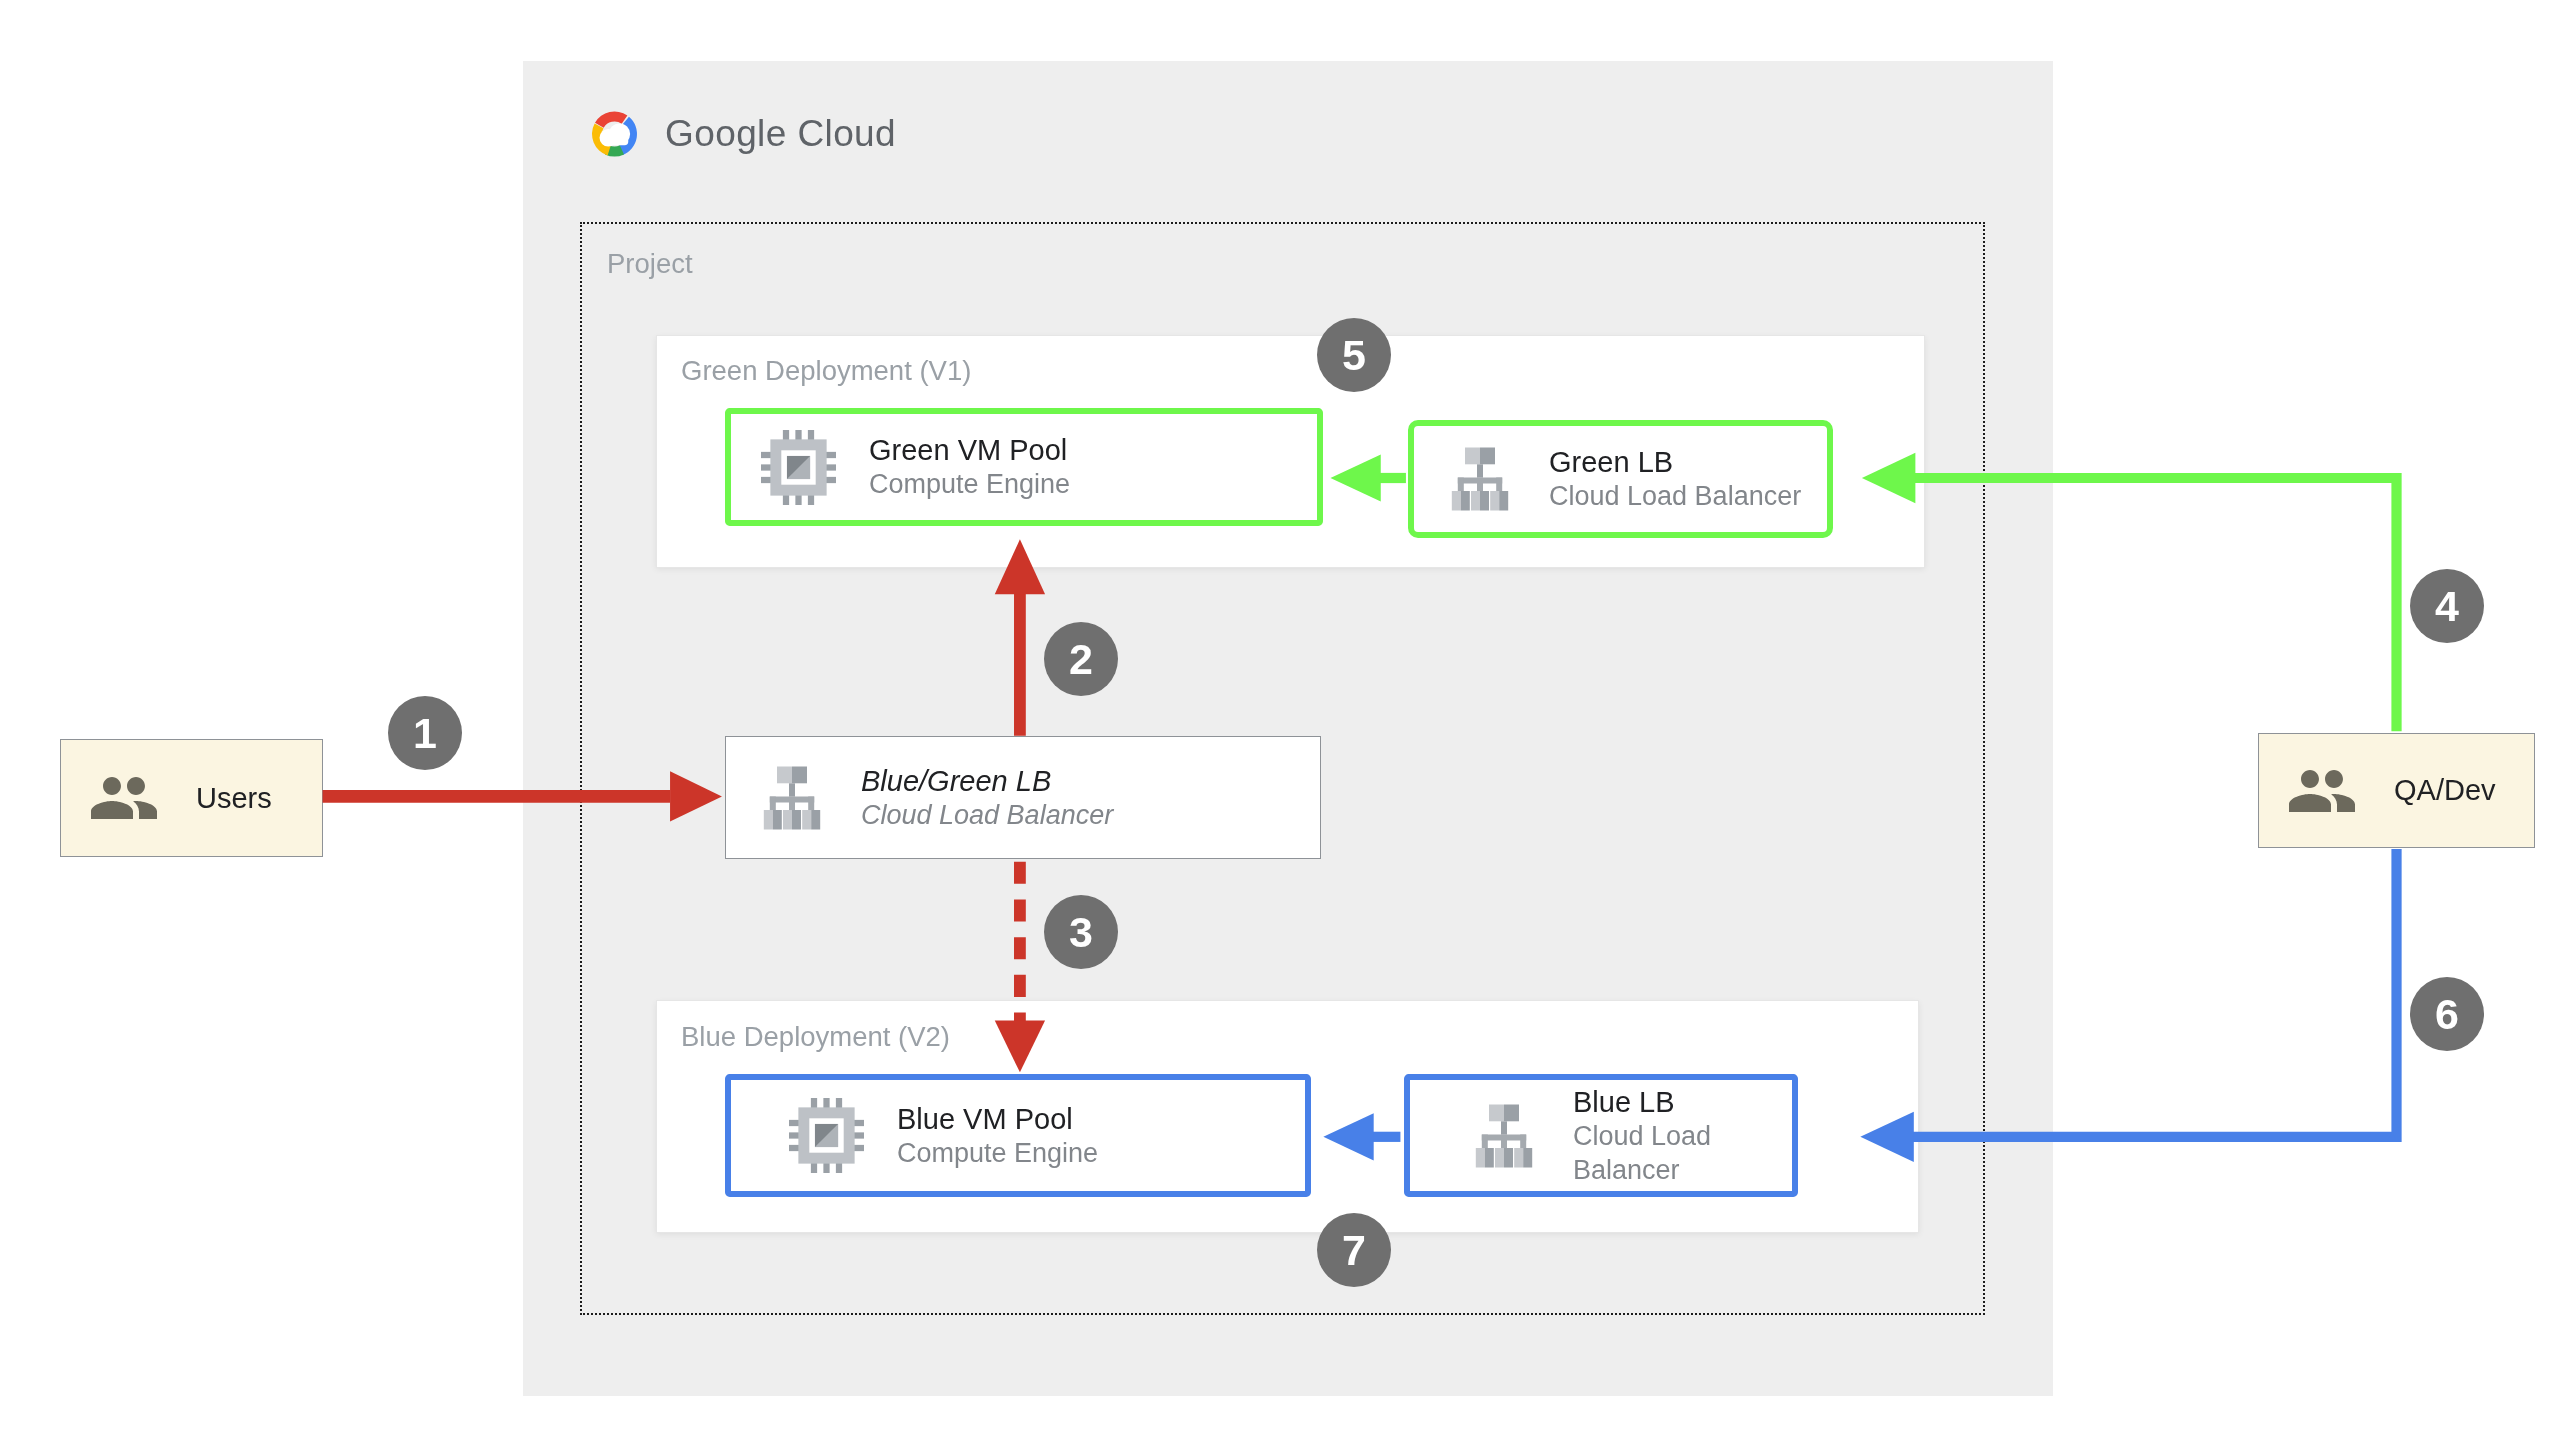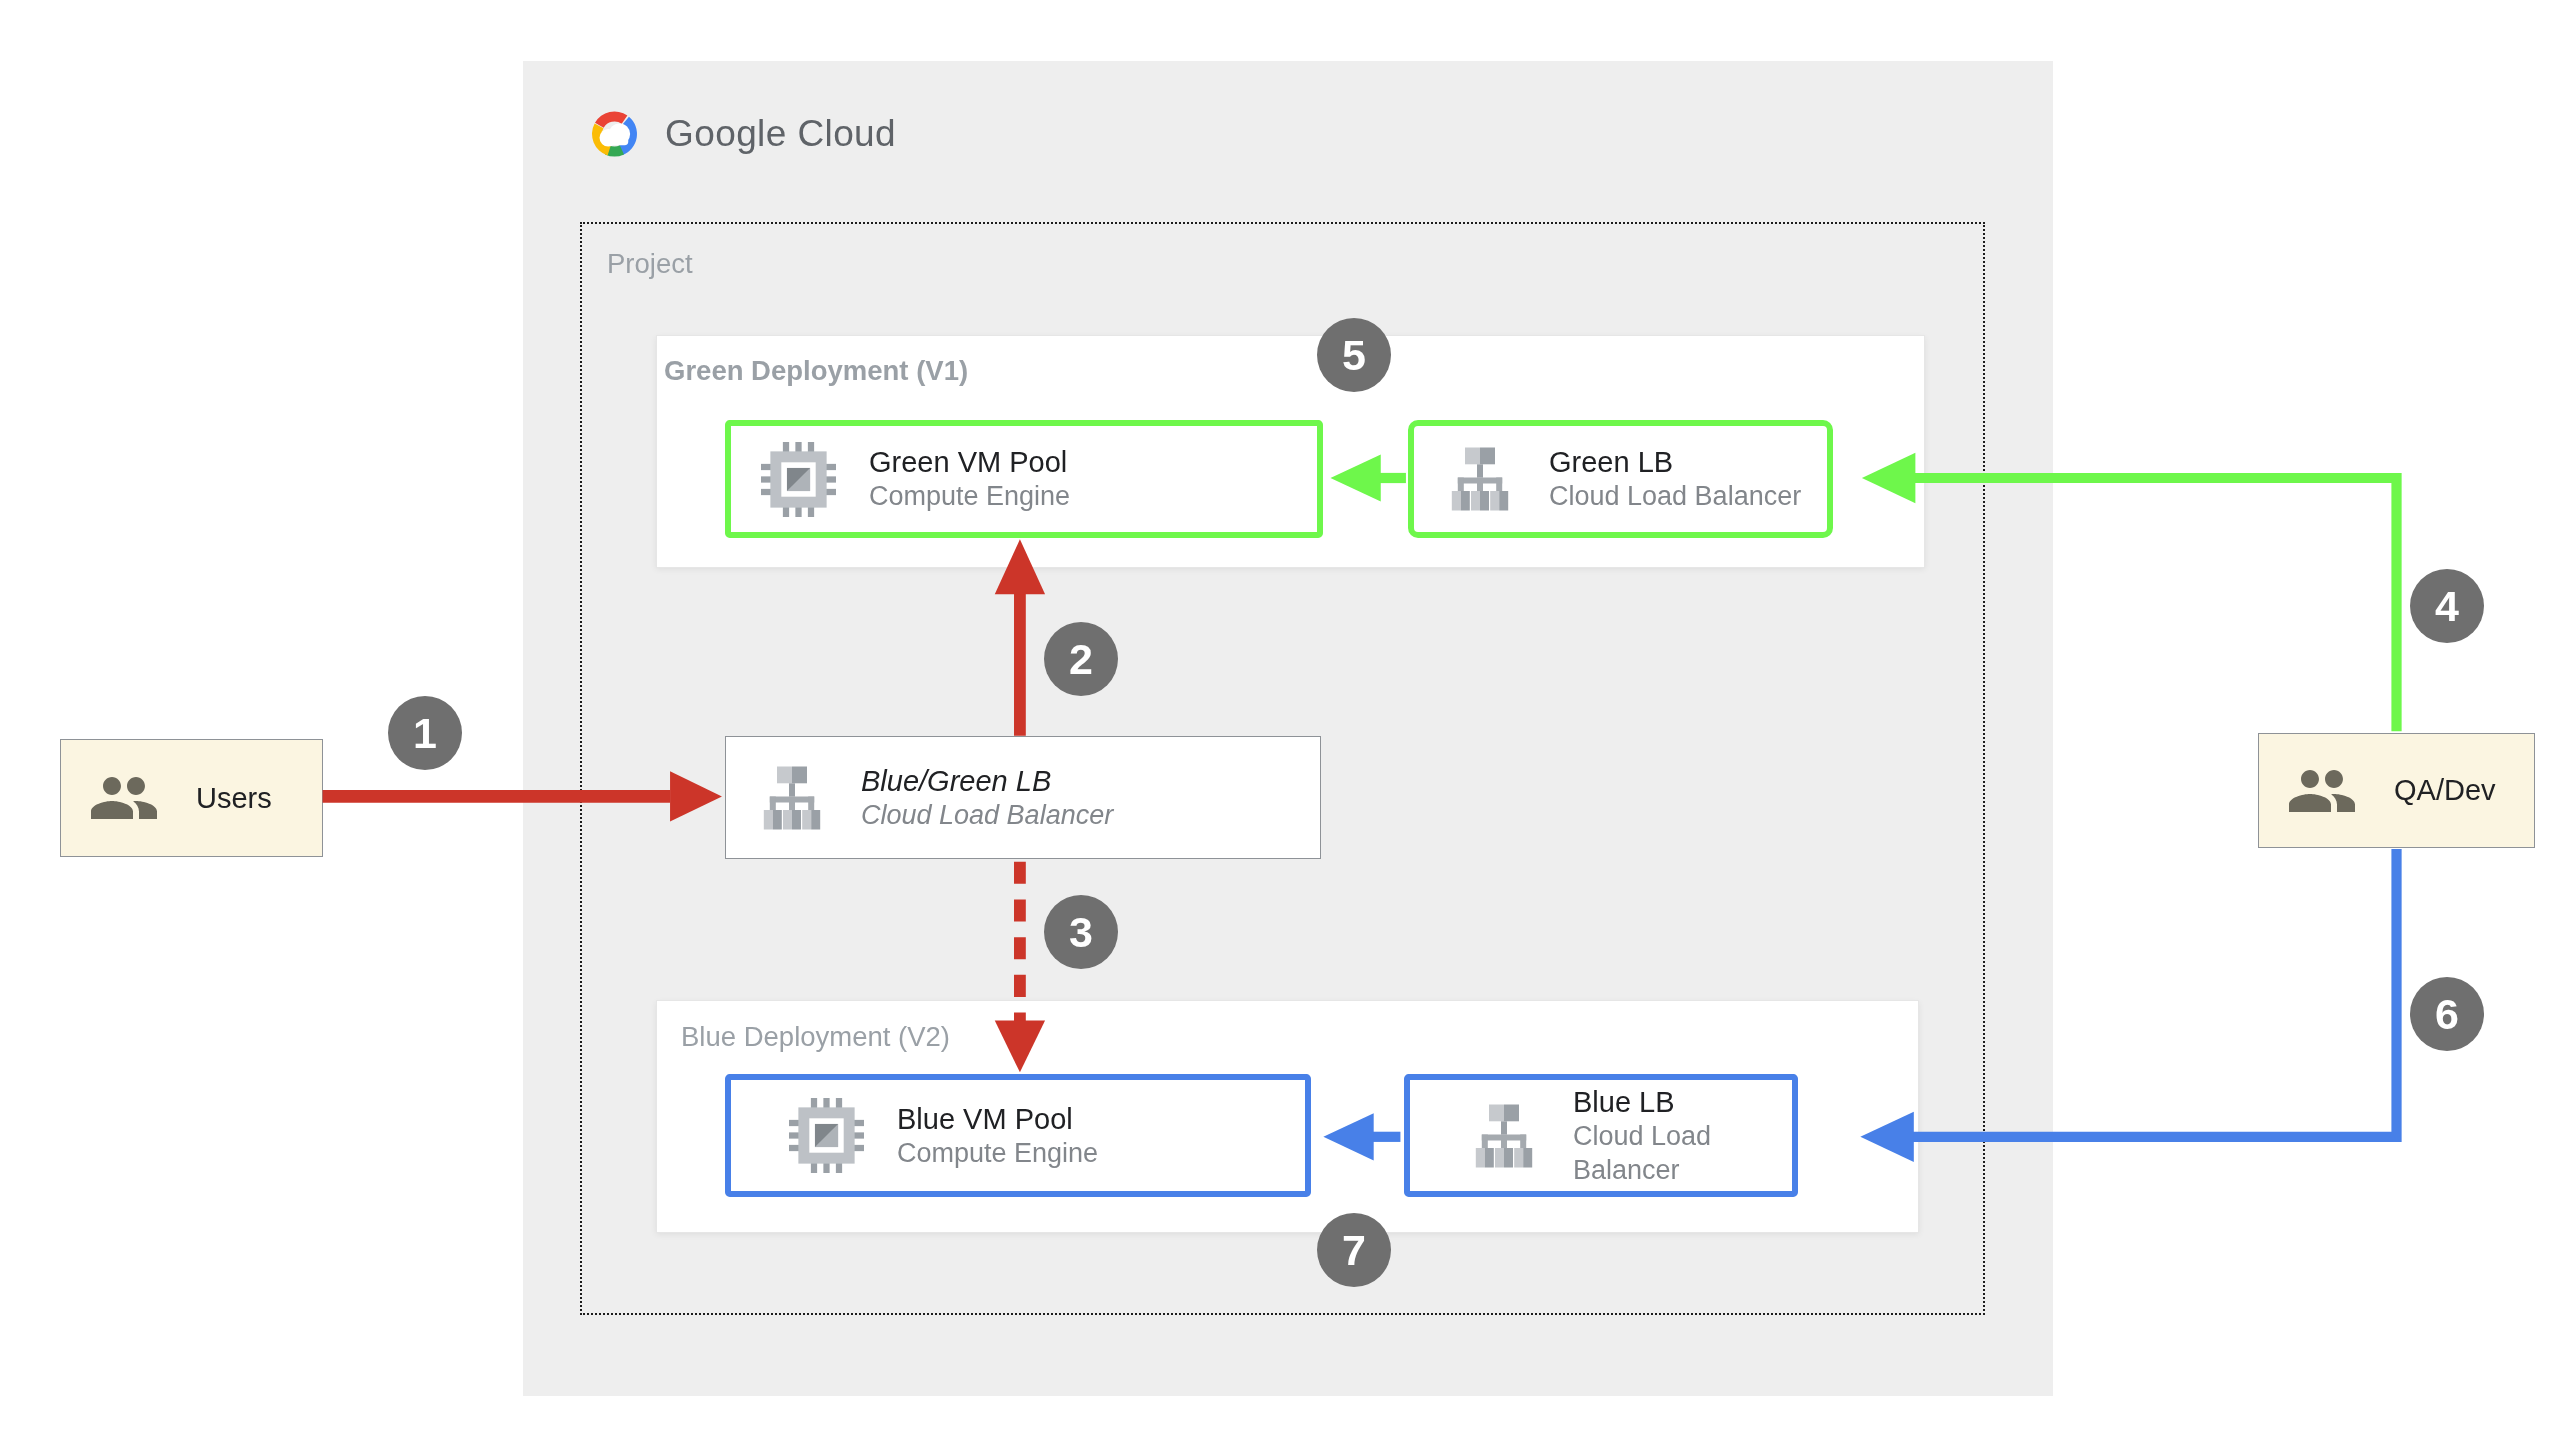--- a/index.html
+++ b/index.html
@@ -48,23 +48,23 @@
       <circle cx="58" cy="40" r="17" fill="#ffffff"></circle>
       <rect x="30" y="42" width="42" height="16" rx="6" fill="#ffffff"></rect>
     </svg>
     <span class="logo-text">Google Cloud</span>
   </div>
 
   <div class="project-box z2"></div>
   <div class="project-label z3">Project</div>
 
   <div class="group-box z2" style="left:656px;top:335px;width:1269px;height:233px;"></div>
-  <div class="group-label z3" style="left:664px;top:355px;font-weight:bold;">Green Deployment (V1)</div>
-
-  <div class="node green z3" style="left:725px;top:420px;width:598px;height:118px;">
+  <div class="group-label z3" style="left:681px;top:355px;">Green Deployment (V1)</div>
+
+  <div class="node green z3" style="left:725px;top:408px;width:598px;height:118px;">
     <svg class="node-icon" width="75" height="75" viewBox="0 0 24 24">
       <g fill="#9AA0A6">
         <rect x="7" y="0" width="2" height="3.4"></rect>
           <rect x="11" y="0" width="2" height="3.4"></rect>
           <rect x="15" y="0" width="2" height="3.4"></rect>
         <rect x="7" y="20.6" width="2" height="3.4"></rect>
           <rect x="11" y="20.6" width="2" height="3.4"></rect>
           <rect x="15" y="20.6" width="2" height="3.4"></rect>
         <rect x="0" y="7" width="3.4" height="2"></rect>
           <rect x="0" y="11" width="3.4" height="2"></rect>

